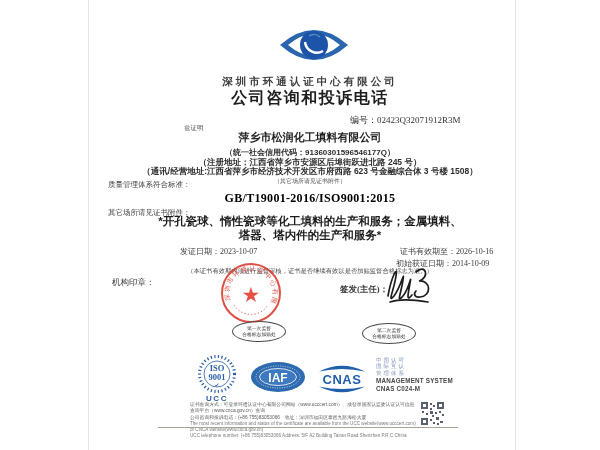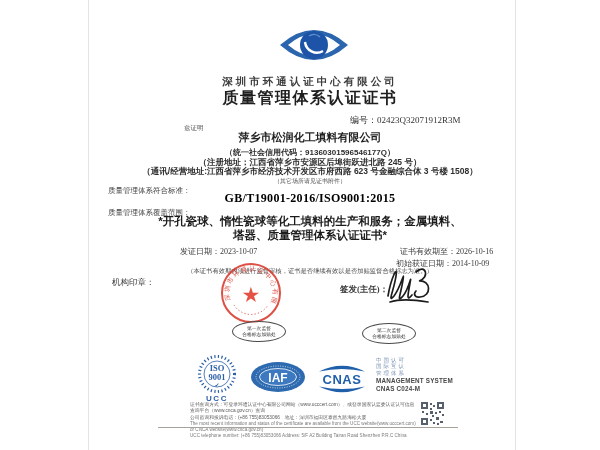--- a/index.html
+++ b/index.html
@@ -15,21 +15,21 @@
   .issuer{top:75px;font-size:10.5px;font-weight:bold;letter-spacing:3px;color:#3c3c3c;}
   .title{top:88px;font-size:16px;font-weight:bold;letter-spacing:1.5px;color:#1e1e1e;}
   .certno{left:350px;top:114px;font-size:9px;color:#333;}
   .certify{left:184px;top:124px;font-size:6.5px;color:#555;}
   .company{top:130px;font-size:11px;font-weight:bold;color:#1f1f1f;}
   .credit{top:147px;font-size:8px;font-weight:bold;color:#2e2e2e;}
   .addr1{top:157px;font-size:8.5px;font-weight:bold;color:#2e2e2e;}
   .addr2{top:166px;font-size:8.5px;font-weight:bold;color:#2e2e2e;}
   .othernote{top:177px;font-size:6px;color:#555;}
   .lbl{font-size:7.5px;color:#444;}
-  .stdlbl{left:108px;top:186px;}
+  .stdlbl{left:108px;top:180px;}
   .stdval{top:191px;font-size:12px;font-weight:bold;color:#000000;letter-spacing:.3px;}
   .scopelbl{left:108px;top:208px;}
   .scope1{top:214px;font-size:11.5px;font-weight:bold;color:#1c1c1c;}
   .scope2{top:228px;font-size:11.5px;font-weight:bold;color:#1c1c1c;}
   .date{font-size:8px;color:#3b3b3b;}
   .issue{left:180px;top:246px;}
   .expiry{left:400px;top:246px;}
   .initial{left:396px;top:258px;}
   .supnote{top:267px;font-size:6.3px;color:#4a4a4a;}
   .seallbl{left:112px;top:277px;font-size:8.5px;color:#3b3b3b;}
@@ -59,36 +59,36 @@
 
   <svg class="abs" style="left:278px;top:22px;" width="72" height="46" viewBox="0 0 72 46">
     <path d="M2,23 Q36,-7 70,23 Q36,53 2,23 Z" fill="#2a65ae"></path>
     <path d="M10,23 Q36,1 62,23 Q36,45 10,23 Z" fill="#ffffff"></path>
     <circle cx="36" cy="23" r="14" fill="#1d54a7"></circle>
     <path d="M27,20 a12,12 0 0 0 18,9" stroke="#ffffff" stroke-width="2.4" fill="none"></path>
     <path d="M31,14 a9,9 0 0 1 11,1" stroke="#5f8fc9" stroke-width="1.4" fill="none"></path>
   </svg>
 
   <div class="ctr issuer hei">深圳市环通认证中心有限公司</div>
-  <div class="ctr title hei">质量管理体系认证证书</div>
+  <div class="ctr title hei">公司咨询和投诉电话</div>
   <div class="abs certno">编号：02423Q32071912R3M</div>
   <div class="abs certify">兹证明</div>
 
   <div class="ctr company hei">萍乡市松润化工填料有限公司</div>
   <div class="ctr credit hei">（统一社会信用代码：91360301596546177Q）</div>
   <div class="ctr addr1 hei">（注册地址：江西省萍乡市安源区后埠街跃进北路 245 号）</div>
   <div class="ctr addr2 hei">（通讯/经营地址:江西省萍乡市经济技术开发区市府西路 623 号金融综合体 3 号楼 1508）</div>
   <div class="ctr othernote">（其它场所请见证书附件）</div>
 
   <div class="abs lbl stdlbl">质量管理体系符合标准：</div>
   <div class="ctr stdval">GB/T19001-2016/ISO9001:2015</div>
 
-  <div class="abs lbl scopelbl">质量管理体系覆盖范围：</div>
+  <div class="abs lbl scopelbl">其它场所请见证书附件：</div>
   <div class="ctr scope1 hei">*开孔瓷球、惰性瓷球等化工填料的生产和服务；金属填料、</div>
-  <div class="ctr scope2 hei">塔器、质量管理体系认证证书*</div>
+  <div class="ctr scope2 hei">塔器、塔内件的生产和服务*</div>
 
   <div class="abs date issue">发证日期：2023-10-07</div>
   <div class="abs date expiry">证书有效期至：2026-10-16</div>
   <div class="abs date initial">初始获证日期：2014-10-09</div>
   <div class="ctr supnote">（本证书有效期内须进行监督审核，证书是否继续有效以是否加贴监督合格标志为准。）</div>
 
   <div class="abs seallbl">机构印章：</div>
 
   <svg class="abs" style="left:219px;top:261px;opacity:.88;" width="64" height="64" viewBox="0 0 64 64">
     <defs>

